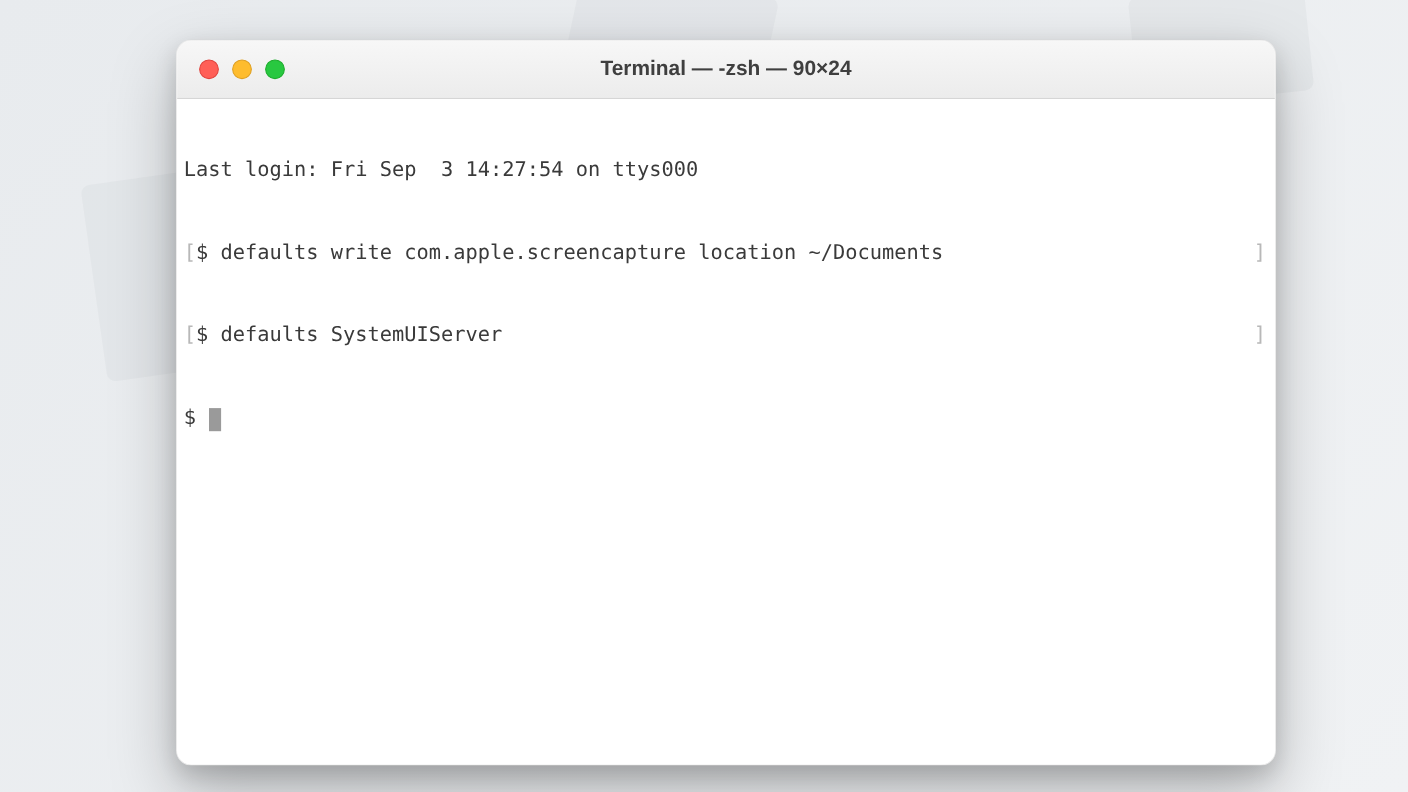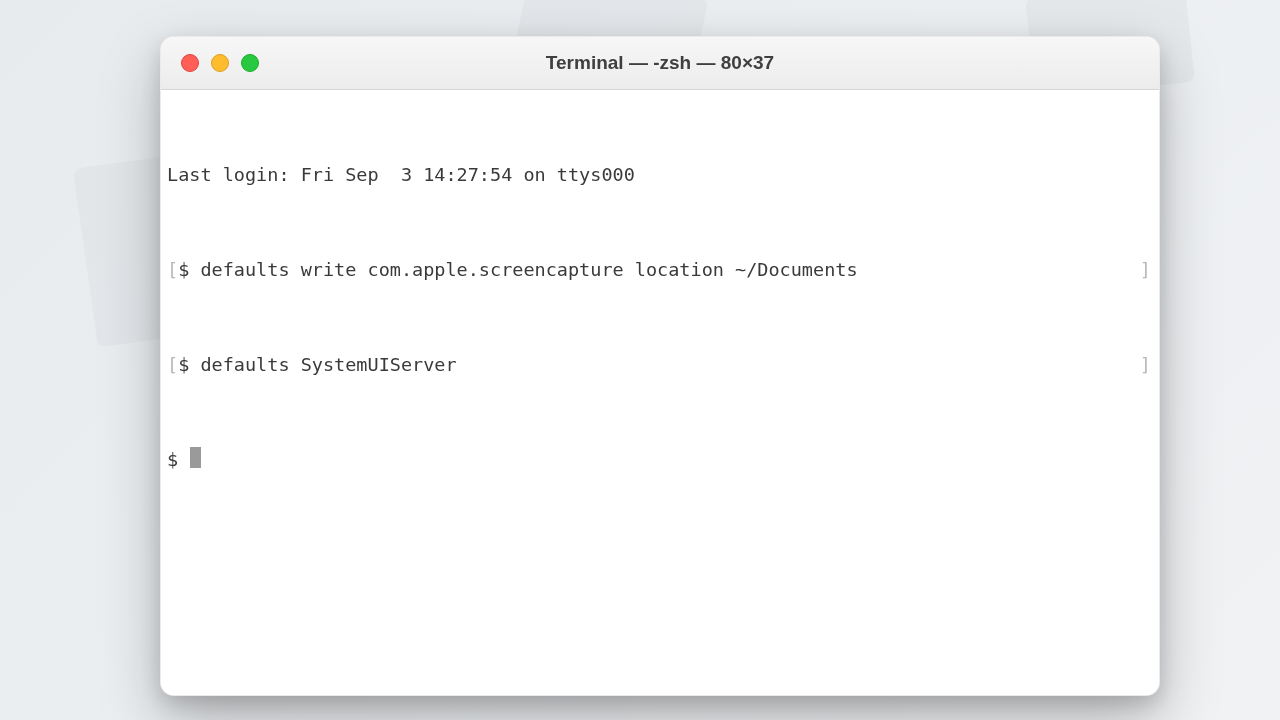--- a/index.html
+++ b/index.html
@@ -103,23 +103,22 @@
       padding: 2px 6px;
       font-family: "SF Mono", "Menlo", "Monaco", "Consolas", monospace;
       font-size: 18.5px;
       line-height: 25px;
       color: #3a3a3a;
       white-space: pre;
       position: relative;
     }
     .line {
       display: flex;
-      align-items: flex-start;
+      align-items: flex-end;
       height: 25px;
-      margin-top: 20px;
     }
     .line-inner {
       flex: 1;
     }
     .bracket-l, .bracket-r {
       color: #b8b8b8;
     }
     .bracket-r {
       margin-left: auto;
       padding-right: 2px;
@@ -141,21 +140,21 @@
 <div class="bg-shape bg-shape-2"></div>
 <div class="bg-shape bg-shape-3"></div>
 
 <div class="terminal-window">
   <div class="title-bar">
     <div class="traffic-lights">
       <div class="traffic-light tl-red"></div>
       <div class="traffic-light tl-yellow"></div>
       <div class="traffic-light tl-green"></div>
     </div>
-    <div class="window-title">Terminal — -zsh — 80×37</div>
+    <div class="window-title">Terminal — -zsh — 90×24</div>
   </div>
   <div class="terminal-body">
     <div class="line"><span class="line-inner">Last login: Fri Sep  3 14:27:54 on ttys000</span></div>
     <div class="line"><span class="bracket-l">[</span><span>$</span><span> </span><span class="line-inner">defaults write com.apple.screencapture location ~/Documents</span><span class="bracket-r">]</span></div>
     <div class="line"><span class="bracket-l">[</span><span>$</span><span> </span><span class="line-inner">defaults SystemUIServer</span><span class="bracket-r">]</span></div>
     <div class="line"><span>$</span><span> </span><span class="cursor-block"></span></div>
   </div>
 </div>
 
 </body></html>

